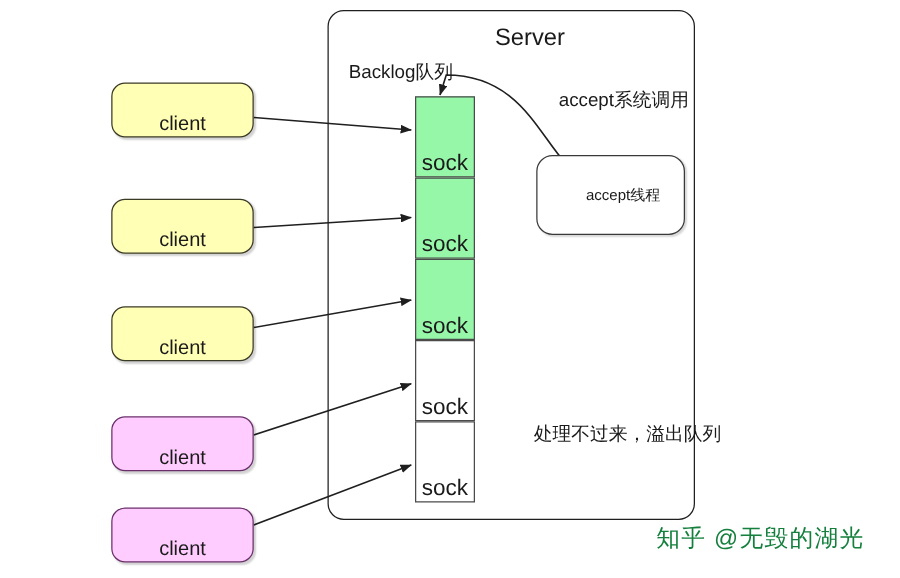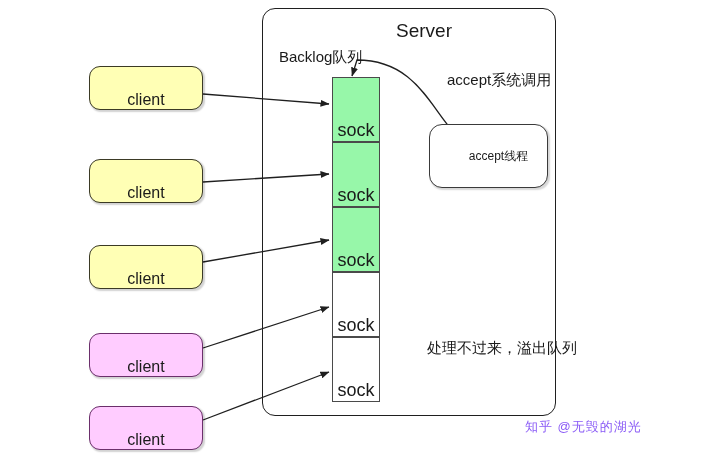--- a/index.html
+++ b/index.html
@@ -86,22 +86,22 @@
   }
   .drop-note {
     position: absolute;
     font-size: 15px;
     text-align: center;
     line-height: 1.5;
     color: #1a1a1a;
   }
   .watermark {
     position: absolute;
-    font-size: 13px;
-    color: #8b5cf6;
+    font-size: 19px;
+    color: #15803d;
     white-space: nowrap;
     letter-spacing: 1px;
   }
 </style>
 </head>
 <body>
 
 <div id="canvas">
 
   <svg class="svg-layer" viewBox="0 0 720 462">

